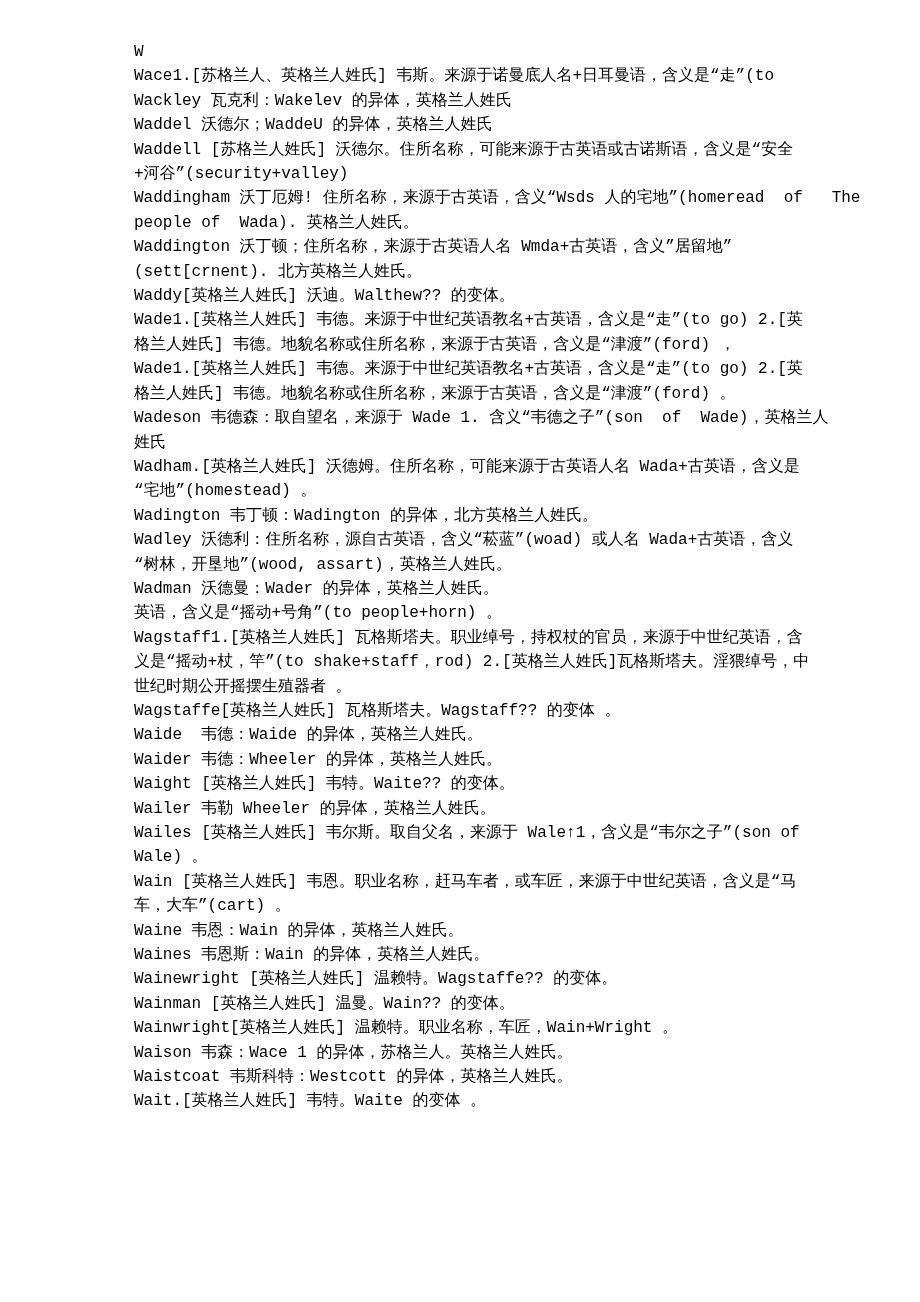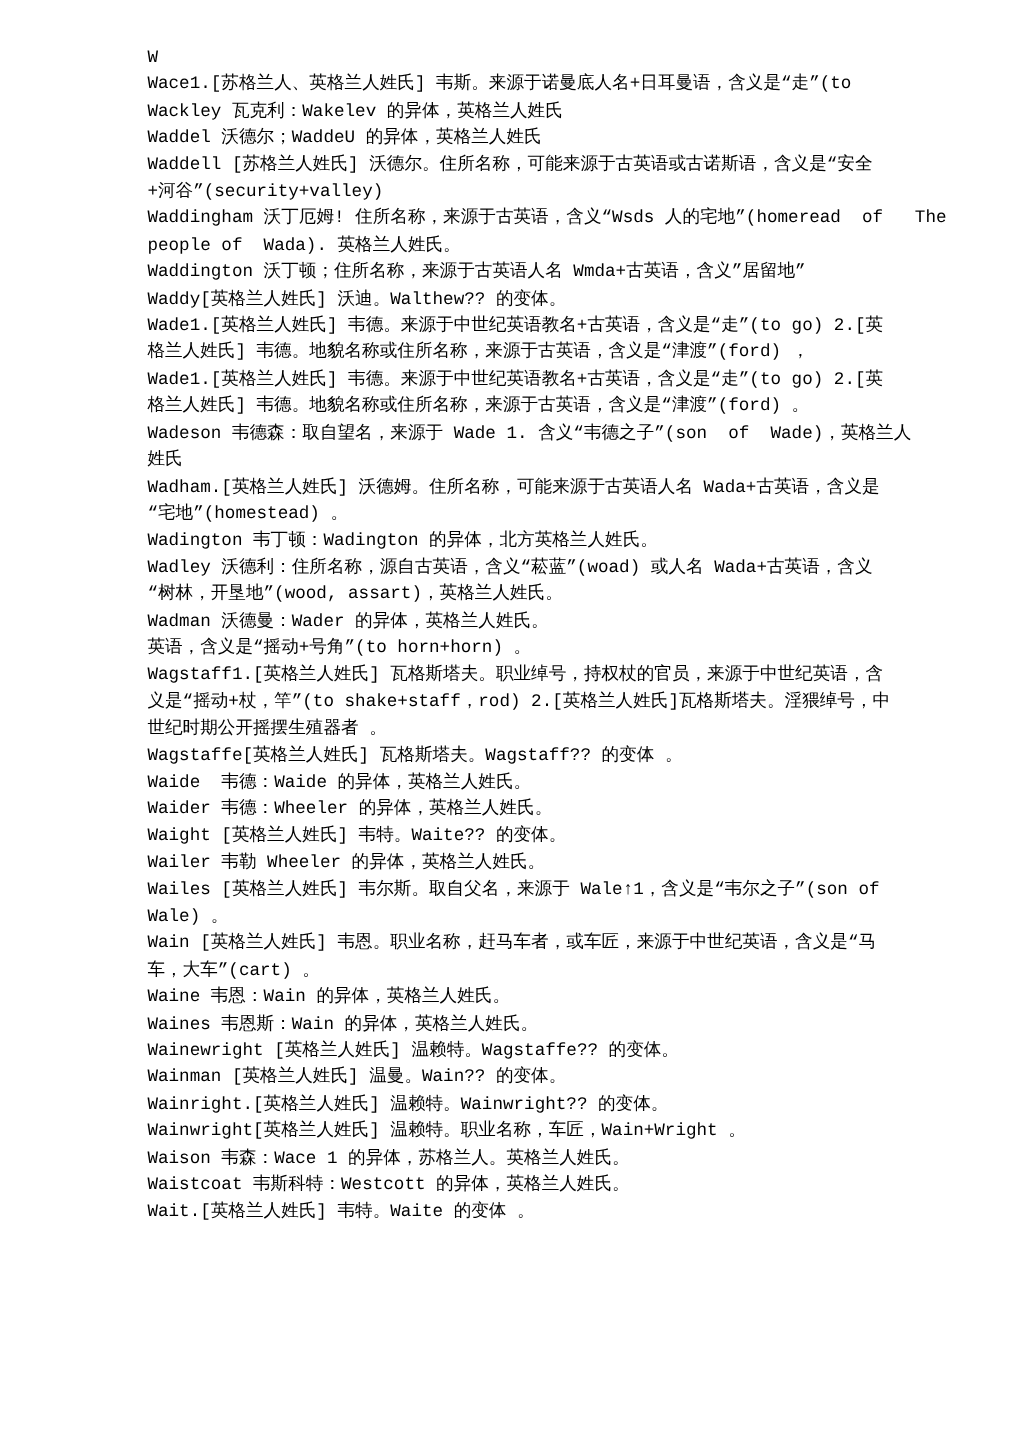--- a/index.html
+++ b/index.html
@@ -38,49 +38,49 @@
   <div class="text-block">
     <div class="line">W</div>
     <div class="line">Wace1.[苏格兰人、英格兰人姓氏] 韦斯。来源于诺曼底人名+日耳曼语，含义是“走”(to</div>
     <div class="line">Wackley 瓦克利：Wakelev 的异体，英格兰人姓氏</div>
     <div class="line">Waddel 沃德尔；WaddeU 的异体，英格兰人姓氏</div>
     <div class="line">Waddell [苏格兰人姓氏] 沃德尔。住所名称，可能来源于古英语或古诺斯语，含义是“安全</div>
     <div class="line">+河谷”(security+valley)</div>
     <div class="line">Waddingham 沃丁厄姆! 住所名称，来源于古英语，含义“Wsds 人的宅地”(homeread  of   The</div>
     <div class="line">people of  Wada). 英格兰人姓氏。</div>
     <div class="line">Waddington 沃丁顿；住所名称，来源于古英语人名 Wmda+古英语，含义”居留地”</div>
+    <div class="line">(sett[crnent). 北方英格兰人姓氏。</div>
     <div class="line">Waddy[英格兰人姓氏] 沃迪。Walthew?? 的变体。</div>
     <div class="line">Wade1.[英格兰人姓氏] 韦德。来源于中世纪英语教名+古英语，含义是“走”(to go) 2.[英</div>
     <div class="line">格兰人姓氏] 韦德。地貌名称或住所名称，来源于古英语，含义是“津渡”(ford) ，</div>
     <div class="line">Wade1.[英格兰人姓氏] 韦德。来源于中世纪英语教名+古英语，含义是“走”(to go) 2.[英</div>
     <div class="line">格兰人姓氏] 韦德。地貌名称或住所名称，来源于古英语，含义是“津渡”(ford) 。</div>
     <div class="line">Wadeson 韦德森：取自望名，来源于 Wade 1. 含义“韦德之子”(son  of  Wade)，英格兰人</div>
     <div class="line">姓氏</div>
     <div class="line">Wadham.[英格兰人姓氏] 沃德姆。住所名称，可能来源于古英语人名 Wada+古英语，含义是</div>
     <div class="line">“宅地”(homestead) 。</div>
     <div class="line">Wadington 韦丁顿：Wadington 的异体，北方英格兰人姓氏。</div>
     <div class="line">Wadley 沃德利：住所名称，源自古英语，含义“菘蓝”(woad) 或人名 Wada+古英语，含义</div>
     <div class="line">“树林，开垦地”(wood, assart)，英格兰人姓氏。</div>
     <div class="line">Wadman 沃德曼：Wader 的异体，英格兰人姓氏。</div>
-    <div class="line">英语，含义是“摇动+号角”(to horn+horn) 。</div>
+    <div class="line">英语，含义是“摇动+号角”(to people+horn) 。</div>
     <div class="line">Wagstaff1.[英格兰人姓氏] 瓦格斯塔夫。职业绰号，持权杖的官员，来源于中世纪英语，含</div>
     <div class="line">义是“摇动+杖，竿”(to shake+staff，rod) 2.[英格兰人姓氏]瓦格斯塔夫。淫猥绰号，中</div>
     <div class="line">世纪时期公开摇摆生殖器者 。</div>
     <div class="line">Wagstaffe[英格兰人姓氏] 瓦格斯塔夫。Wagstaff?? 的变体 。</div>
     <div class="line">Waide  韦德：Waide 的异体，英格兰人姓氏。</div>
     <div class="line">Waider 韦德：Wheeler 的异体，英格兰人姓氏。</div>
     <div class="line">Waight [英格兰人姓氏] 韦特。Waite?? 的变体。</div>
     <div class="line">Wailer 韦勒 Wheeler 的异体，英格兰人姓氏。</div>
     <div class="line">Wailes [英格兰人姓氏] 韦尔斯。取自父名，来源于 Wale↑1，含义是“韦尔之子”(son of</div>
     <div class="line">Wale) 。</div>
     <div class="line">Wain [英格兰人姓氏] 韦恩。职业名称，赶马车者，或车匠，来源于中世纪英语，含义是“马</div>
     <div class="line">车，大车”(cart) 。</div>
     <div class="line">Waine 韦恩：Wain 的异体，英格兰人姓氏。</div>
     <div class="line">Waines 韦恩斯：Wain 的异体，英格兰人姓氏。</div>
     <div class="line">Wainewright [英格兰人姓氏] 温赖特。Wagstaffe?? 的变体。</div>
     <div class="line">Wainman [英格兰人姓氏] 温曼。Wain?? 的变体。</div>
-    <div class="line">Wainright.[英格兰人姓氏] 温赖特。Wainwright?? 的变体。</div>
     <div class="line">Wainwright[英格兰人姓氏] 温赖特。职业名称，车匠，Wain+Wright 。</div>
     <div class="line">Waison 韦森：Wace 1 的异体，苏格兰人。英格兰人姓氏。</div>
     <div class="line">Waistcoat 韦斯科特：Westcott 的异体，英格兰人姓氏。</div>
     <div class="line">Wait.[英格兰人姓氏] 韦特。Waite 的变体 。</div>
   </div>
 </div>
 
 </body></html>

